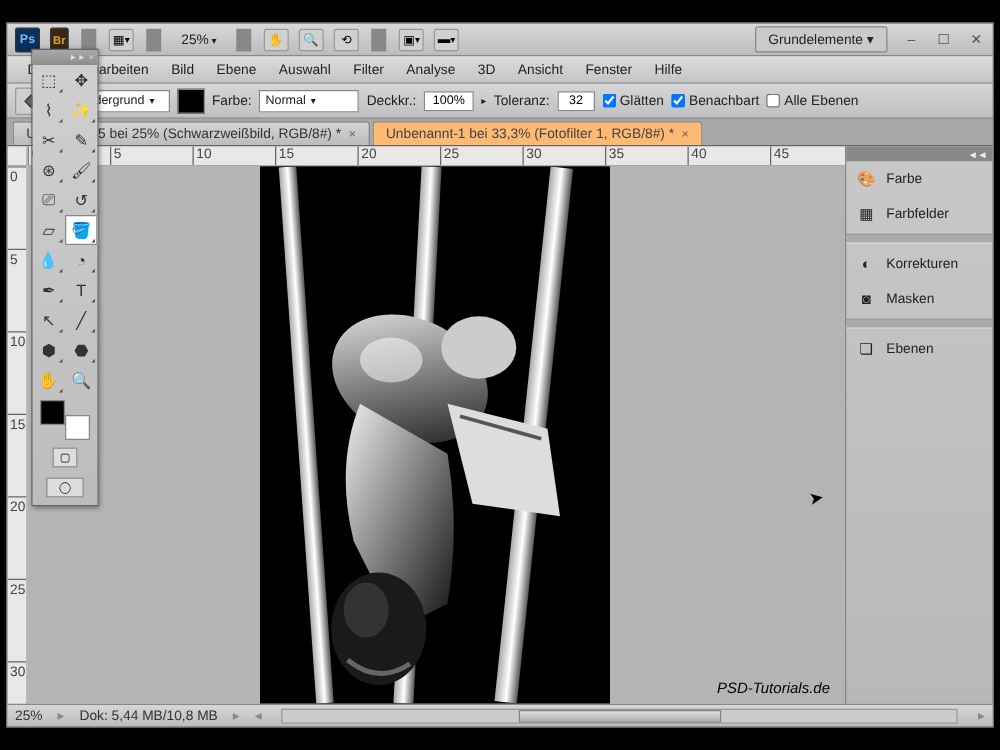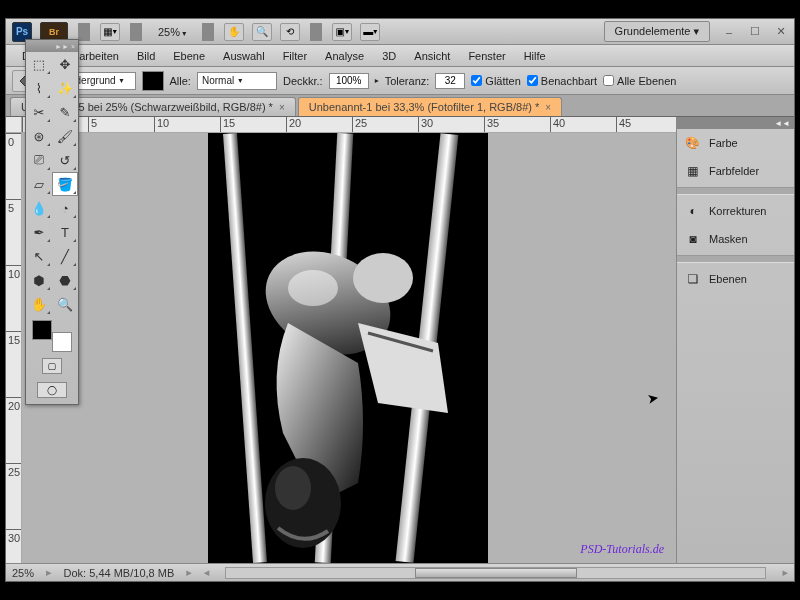--- a/index.html
+++ b/index.html
@@ -2,21 +2,21 @@
 <html><head>
 <meta charset="utf-8">
 <style>
 * { margin: 0; padding: 0; box-sizing: border-box; font-family: Tahoma, Arial, sans-serif; font-size: 11px; }
 body { background: #000; width: 800px; height: 600px; overflow: hidden; position: relative; }
 .app { position: absolute; top: 18px; left: 5px; width: 790px; height: 564px; background: #b8b8b8; border: 1px solid #666; display: flex; flex-direction: column; }
 
 
 .titlebar { height: 26px; background: linear-gradient(#d8d8d8,#bcbcbc); border-bottom: 1px solid #888; display: flex; align-items: center; padding: 0 6px; gap: 8px; }
 .app-icon { width: 20px; height: 20px; background: #0a2f5c; border: 1px solid #333; display: flex; align-items: center; justify-content: center; color: #7cb8f0; font-weight: bold; font-size: 10px; border-radius: 2px; }
-.br-icon { width: 28px; height: 20px; background: #3a2815; border: 1px solid #333; display: flex; align-items: center; justify-content: center; color: #e0a040; font-weight: bold; font-size: 9px; border-radius: 2px; }
+.br-icon { width: 15px; height: 20px; background: #3a2815; border: 1px solid #333; display: flex; align-items: center; justify-content: center; color: #e0a040; font-weight: bold; font-size: 9px; border-radius: 2px; }
 .top-btn { width: 20px; height: 18px; border: 1px solid #999; background: #d0d0d0; display: flex; align-items: center; justify-content: center; border-radius: 2px; font-size: 10px; }
 .dd::after { content: " ▾"; font-size: 8px; }
 .zoom-box { padding: 2px 6px; color: #222; }
 .titlebar .sep { width: 1px; height: 18px; background: #888; margin: 0 2px; }
 .spacer { flex: 1; }
 .workspace-btn { background: #cacaca; border: 1px solid #888; padding: 3px 10px; font-weight: normal; color: #222; border-radius: 2px; }
 .win-btn { width: 14px; height: 14px; display: flex; align-items: center; justify-content: center; color: #555; margin-left: 4px; }
 
 
 .menubar { height: 22px; background: linear-gradient(#dcdcdc,#c4c4c4); border-bottom: 1px solid #888; display: flex; align-items: center; padding: 0 8px; gap: 2px; }
@@ -68,21 +68,21 @@
 .dock-hdr { height: 12px; background: #888; display: flex; justify-content: flex-end; align-items: center; padding-right: 4px; }
 .dock-hdr span { font-size: 8px; color: #eee; }
 .panel-item { height: 28px; display: flex; align-items: center; padding: 0 8px; gap: 8px; color: #222; font-size: 10px; }
 .panel-icon { width: 16px; height: 16px; display: flex; align-items: center; justify-content: center; font-size: 12px; }
 .panel-sep { height: 8px; border-top: 1px solid #999; border-bottom: 1px solid #ddd; background: #aaa; margin: 2px 0; }
 
 
 .statusbar { height: 18px; background: linear-gradient(#d6d6d6,#bcbcbc); border-top: 1px solid #888; display: flex; align-items: center; padding: 0 6px; font-size: 10px; color: #333; gap: 12px; }
 .hscroll { flex: 1; height: 12px; background: #ccc; border: 1px solid #999; position: relative; margin: 0 4px; }
 .hscroll-thumb { position: absolute; left: 35%; width: 30%; top: 0; bottom: 0; background: linear-gradient(#e0e0e0,#b0b0b0); border: 1px solid #888; }
-.watermark { position: absolute; right: 130px; bottom: 24px; font-size: 12px; color: #6d28d9; font-style: italic; font-family: Liberation Serif, serif; }
+.watermark { position: absolute; right: 130px; bottom: 24px; font-size: 12px; color: #000000; font-style: italic; }
 .cursor { position: absolute; left: 641px; top: 371px; font-size: 14px; color: #000; z-index: 50; pointer-events: none; transform: rotate(-10deg); }
 </style>
 </head>
 <body>
 
 <div class="app">
 
   <div class="titlebar">
     <div class="app-icon">Ps</div>
     <div class="br-icon">Br</div>
@@ -121,21 +121,21 @@
   <div class="optbar">
     <div class="tool-icon">
       <svg width="16" height="16" viewBox="0 0 16 16">
           <path d="M3 8 L8 3 L13 8 L8 13 Z" fill="#666" stroke="#333"></path>
           <circle cx="13" cy="12" r="1.5" fill="#333"></circle>
         </svg>
     </div>
     <span style="color:#888">▾</span>
     <div class="sel" style="width:80px">Vordergrund</div>
     <div class="swatch"></div>
-    <span>Alle:</span>
+    <span>Farbe:</span>
     <div class="sel" style="width:80px">Normal</div>
     <span>Deckkr.:</span>
     <input class="num-field" value="100%" style="">
     <span style="font-size:8px">▸</span>
     <span>Toleranz:</span>
     <input class="num-field" style="width: 30px;" value="32">
     <label class="chk">
         <input type="checkbox" checked="" style="">
         <span>Glätten</span>
       </label>

